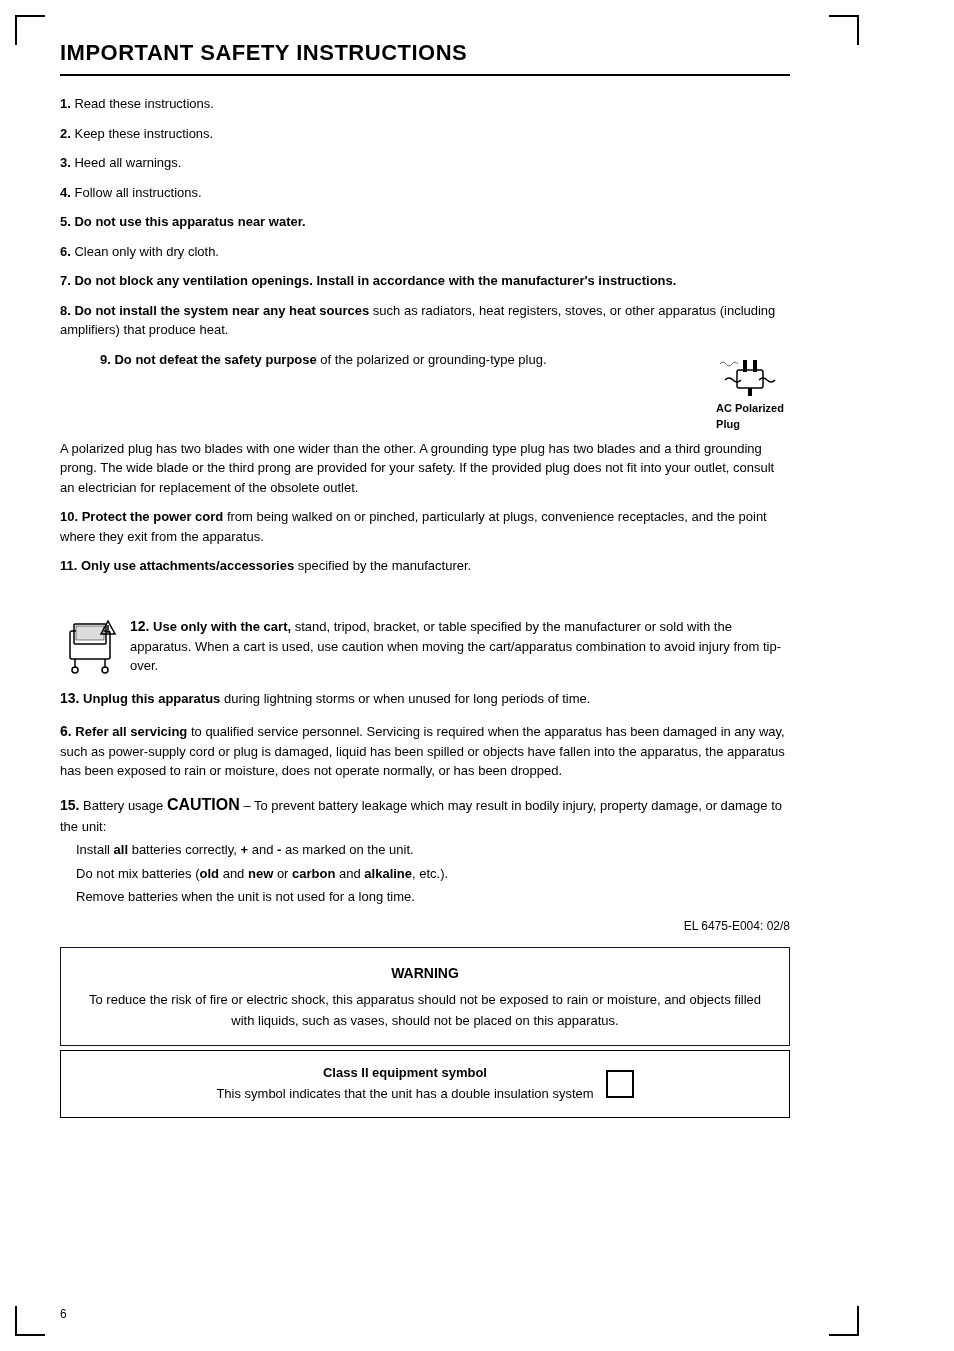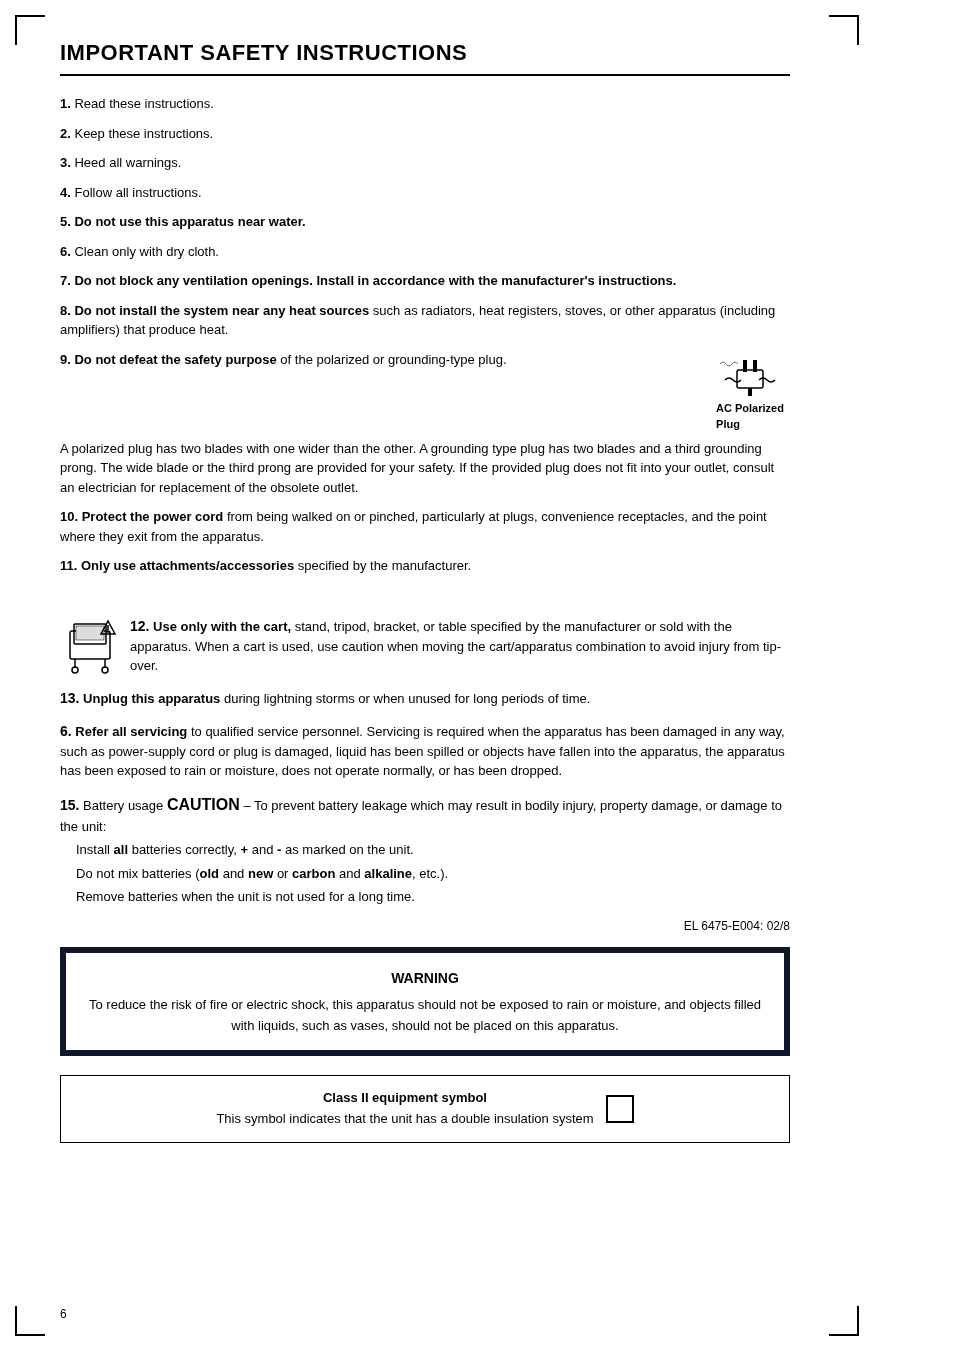--- a/index.html
+++ b/index.html
@@ -55,21 +55,21 @@
     }
     .item-num {
       font-weight: bold;
     }
     
     .item9-row {
       display: flex;
       align-items: flex-start;
       gap: 10px;
     }
-    .item9-text { flex: 1; }
+    .item9-text { flex: 1; margin-left: 40px; }
     .ac-plug-box {
       display: flex;
       flex-direction: column;
       align-items: center;
       font-size: 11px;
       font-weight: bold;
       min-width: 80px;
     }
     .ac-plug-icon {
       width: 70px;
@@ -110,24 +110,24 @@
     
     .el-number {
       text-align: right;
       font-size: 12px;
       margin-top: 7px;
       margin-bottom: 14px;
     }
 
     
     .warning-box {
-      border: 6px solid #0f172a;
+      border: 1px solid #0f172a;
       padding: 14px 20px;
       text-align: center;
-      margin-bottom: 19px;
+      margin-bottom: 4px;
       line-height: 1.6;
     }
     .warning-title {
       font-weight: bold;
       font-size: 14px;
       margin-bottom: 6px;
     }
 
     
     .class2-box {

